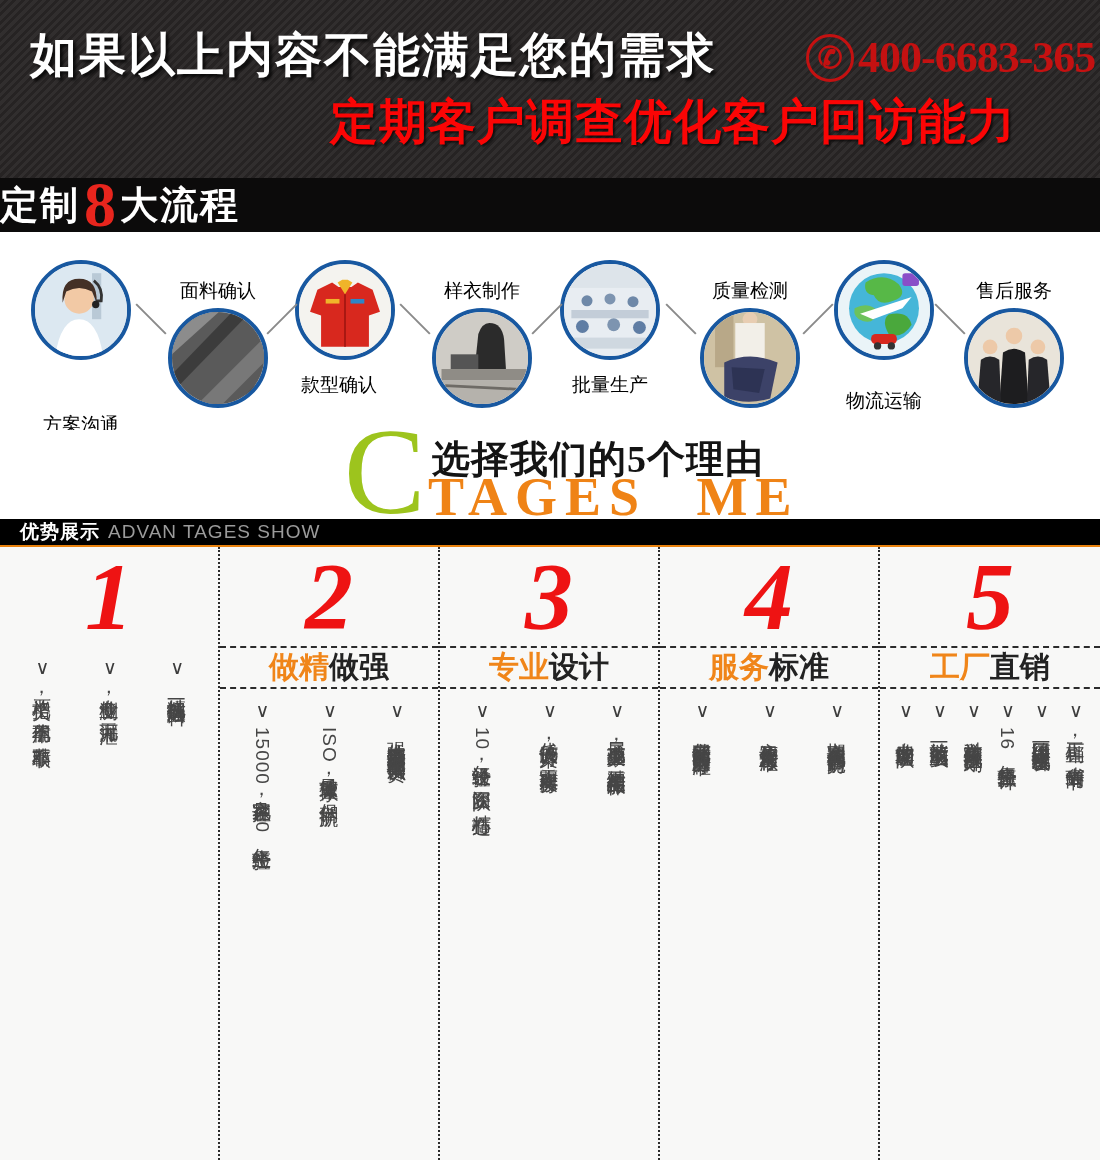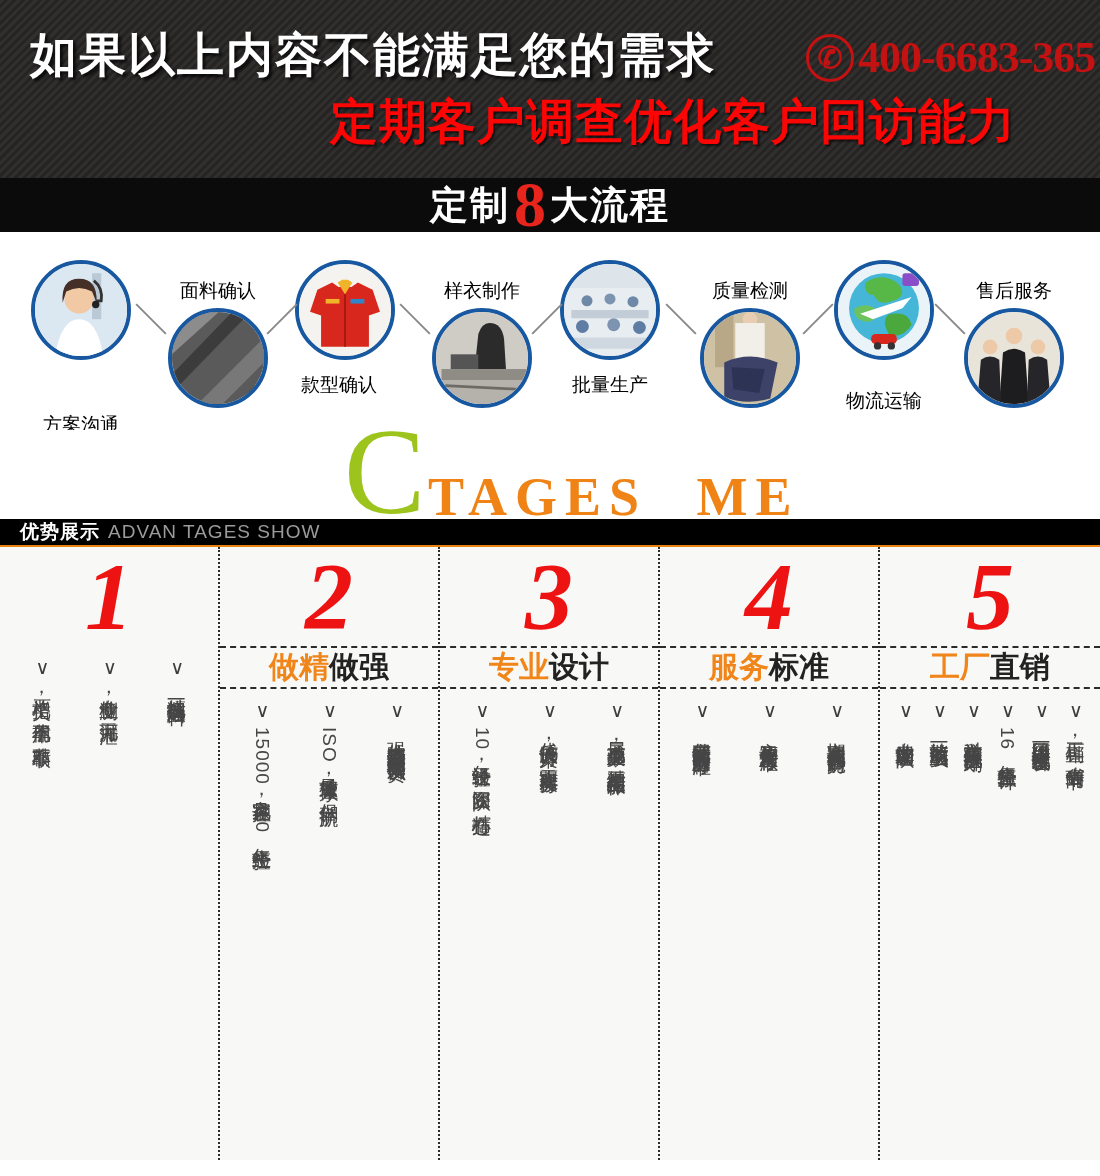--- a/index.html
+++ b/index.html
@@ -14,21 +14,21 @@
   .banner-line2 { position:absolute; left:330px; top:90px; font-size:48px; font-weight:bold;
     color:#fb0505; letter-spacing:1px; text-shadow:2px 2px 2px rgba(0,0,0,.6); white-space:nowrap; }
   .phone-block { position:absolute; left:806px; top:32px; display:flex; align-items:center; }
   .phone-icon { display:flex; align-items:center; justify-content:center; width:48px; height:48px;
     border:3px solid #c41111; border-radius:50%; color:#c41111; font-size:30px; font-weight:bold; }
   .phone-num { font-family:"Liberation Serif", serif; font-weight:bold; font-size:44px;
     color:#c41111; margin-left:4px; letter-spacing:-1px; white-space:nowrap; }
 
   
   .flow-bar { position:absolute; left:0; top:178px; width:1100px; height:54px; background:#0c0b0b;
-    display:flex; align-items:center; justify-content:center; }
+    display:flex; align-items:center; justify-content:flex-start; }
   .flow-bar .ft { color:#fff; font-size:38px; font-weight:bold; letter-spacing:2px; }
   .flow-bar .big8 { color:#e8251d; font-size:64px; font-weight:bold; line-height:50px; margin:0 4px;
     font-family:"Liberation Serif", serif; }
 
   
   .process { position:absolute; left:0; top:232px; width:1100px; height:198px; background:#fff; }
   .step-circle { position:absolute; width:100px; height:100px; border:4px solid #1858a0;
     border-radius:50%; overflow:hidden; background:#eee; }
   .step-circle svg { width:100%; height:100%; display:block; }
   .step-label { position:absolute; width:100px; text-align:center; font-size:19px; color:#000000;
@@ -200,20 +200,21 @@
     <div class="connector c-up" style="left:261px; top:86px;"></div>
     <div class="connector c-down" style="left:394px; top:86px;"></div>
     <div class="connector c-up" style="left:526px; top:86px;"></div>
     <div class="connector c-down" style="left:660px; top:86px;"></div>
     <div class="connector c-up" style="left:797px; top:86px;"></div>
     <div class="connector c-down" style="left:929px; top:86px;"></div>
   </section>
 
   <section class="choose">
     <span class="bigC">C</span>
+    <div class="choose-cn">选择我们的5个理由</div>
     <div class="choose-en">TAGES ME</div>
   </section>
 
   <div class="adv-bar">
     <span class="cn">优势展示</span>
     <span class="en">ADVAN TAGES SHOW</span>
   </div>
 
   <section class="advs">
 

